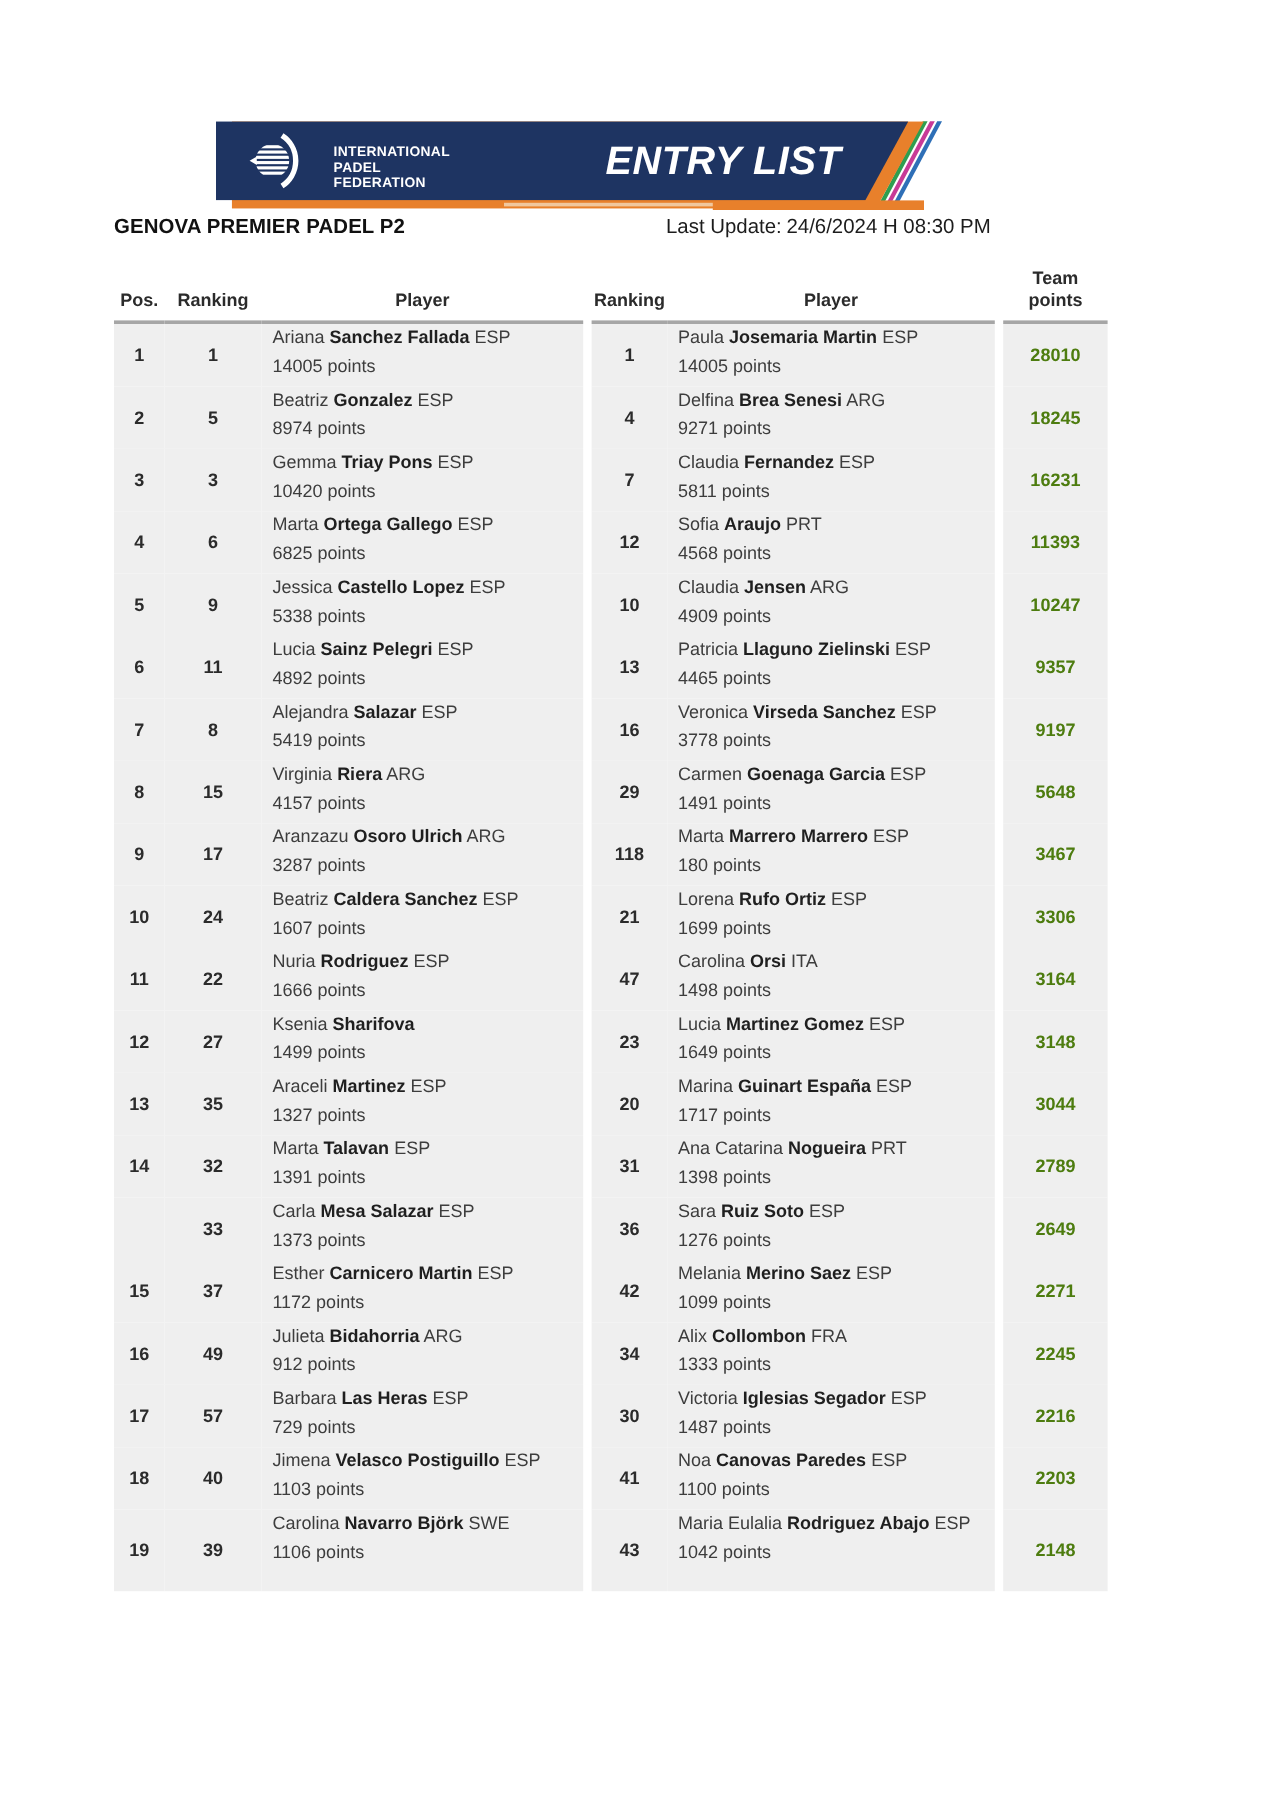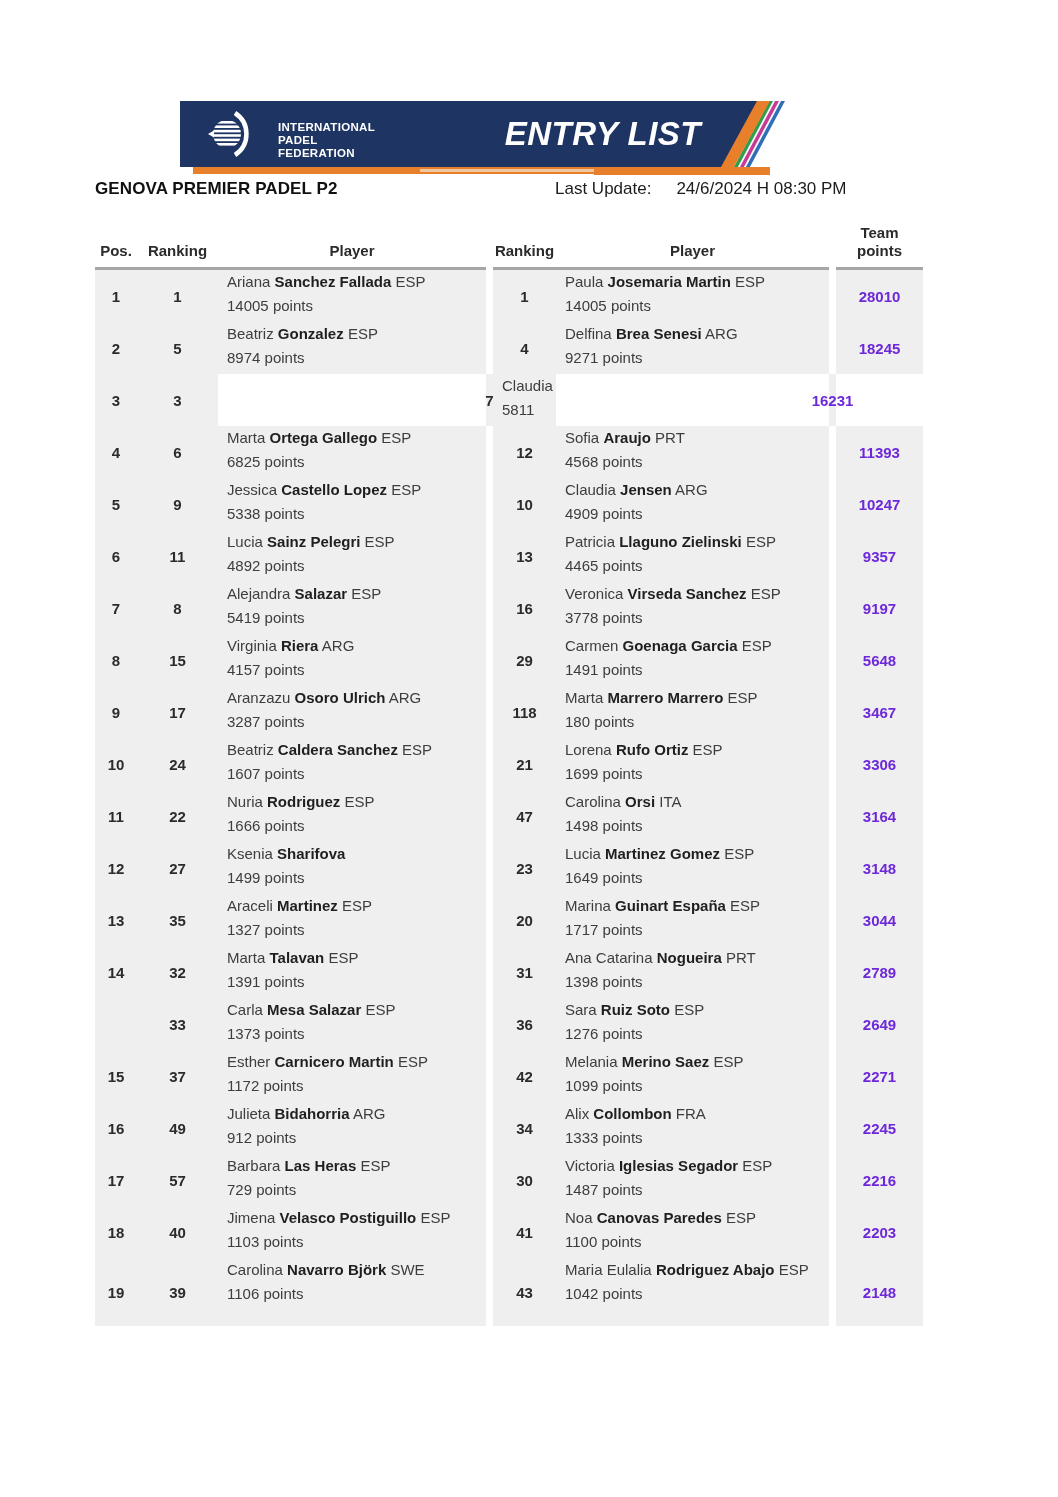--- a/index.html
+++ b/index.html
@@ -23,35 +23,35 @@
   .logo { position:absolute; left:26px; top:7px; display:flex; align-items:flex-end; gap:18px; z-index:3; }
   .logo svg { display:block; }
   .logo-text { color:#ffffff; font-weight:bold; font-size:11.5px; line-height:13px; letter-spacing:0.3px; }
   .entry-list { position:absolute; right:56px; top:50%; transform:translateY(-50%); color:#ffffff;
                 font-size:33px; font-weight:bold; font-style:italic; letter-spacing:0.5px; z-index:3; }
 
   
   .title-row { position:absolute; left:95px; top:179px; width:868px; height:24px; }
   .title { position:absolute; left:0; top:0; font-size:17px; font-weight:bold; color:#111111; letter-spacing:0.1px; }
   .last-update { position:absolute; left:460px; top:0; font-size:17px; color:#1c1c1c; }
-  .last-update .lbl { margin-right:25px;text-align:center; }
+  .last-update .lbl { margin-right:4px;text-align:center; }
 
   
   .entry-table { position:absolute; left:95px; top:229px; width:828px; }
   .thead, .trow { display:grid; grid-template-columns:42px 81px 268px 7px 63px 273px 7px 87px; }
   .th { display:flex; align-items:flex-end; justify-content:center; font-size:15px; font-weight:bold; color:#2b2b2b;
         height:41px; padding-bottom:7px; border-bottom:3px solid #a6a6a6; text-align:center; line-height:18px; }
   .th.gut { border-bottom:none; }
   .th.team { padding-left:10px; padding-right:10px; }
 
   .cell { background:#efefef; height:52px; }
   .gutter { background:transparent; height:52px; }
   .trow.tall .cell, .trow.tall .gutter { height:68px; }
   .num { display:flex; align-items:center; justify-content:center; font-size:15px; font-weight:bold; color:#2b2b2b; }
-  .team-pts { display:flex; align-items:center; justify-content:center; font-size:15px; font-weight:bold; color:#6d28d9; }
+  .team-pts { display:flex; align-items:center; justify-content:center; font-size:15px; font-weight:bold; color:#4d7c0f; }
   .player { display:flex; flex-direction:column; justify-content:flex-start; padding-left:9px; padding-right:4px; overflow:hidden; }
   .pname { font-size:15px; line-height:24px; color:#3d3d3d; white-space:nowrap; }
   .pname b { color:#1f1f1f; }
   .ppoints { font-size:15px; line-height:24px; color:#3d3d3d; }
 </style>
 </head>
 <body>
 
 <div class="page">
 
@@ -140,20 +140,24 @@
         <div class="pname"><span>Delfina</span> <b>Brea Senesi</b> <span>ARG</span></div>
         <div class="ppoints">9271 points</div>
       </div>
       <div class="gutter"></div>
       <div class="cell team-pts">18245</div>
     </div>
 
     <div class="trow">
       <div class="cell num">3</div>
       <div class="cell num">3</div>
+      <div class="cell player">
+        <div class="pname"><span>Gemma</span> <b>Triay Pons</b> <span>ESP</span></div>
+        <div class="ppoints">10420 points</div>
+      </div>
       <div class="gutter"></div>
       <div class="cell num">7</div>
       <div class="cell player">
         <div class="pname"><span>Claudia</span> <b>Fernandez</b> <span>ESP</span></div>
         <div class="ppoints">5811 points</div>
       </div>
       <div class="gutter"></div>
       <div class="cell team-pts">16231</div>
     </div>
 

